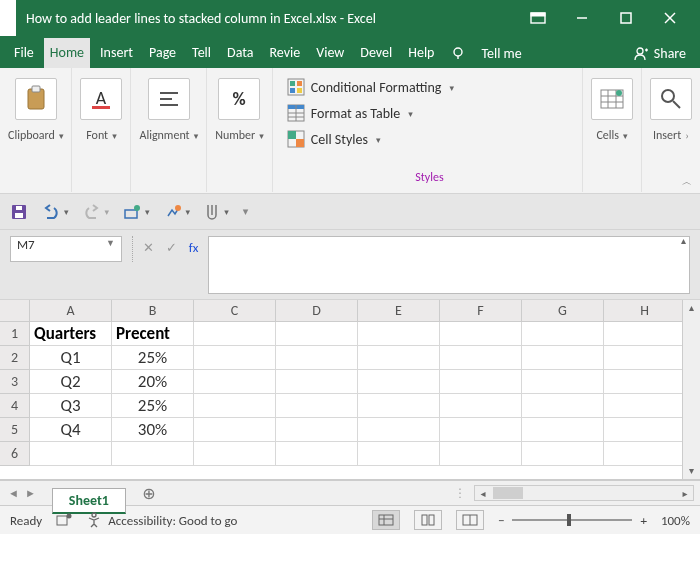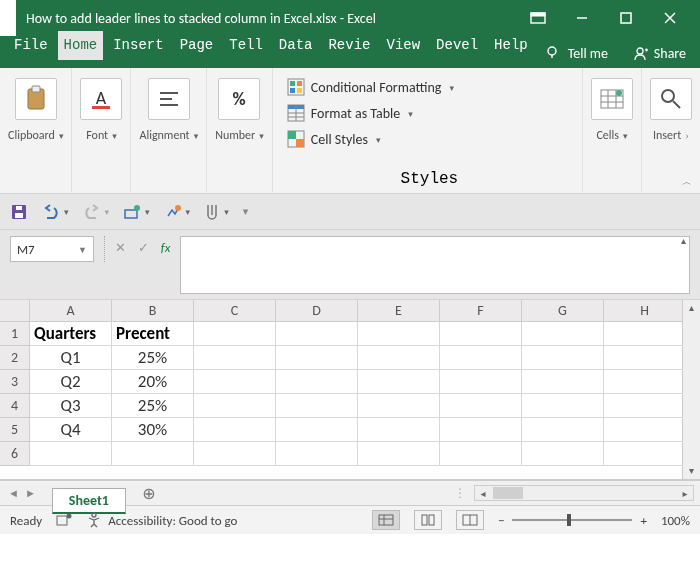--- a/index.html
+++ b/index.html
@@ -7,48 +7,48 @@
 
   
   .titlebar { height: 36px; background: #217346; display: flex; align-items: center; padding: 0 10px; color: #fff; margin-left: 16px; }
   .title-text { flex: 0 0 auto; font-size: 14px; white-space: nowrap; overflow: hidden; text-overflow: ellipsis; max-width: 430px; }
   .title-spacer { flex: 1; }
   .title-btn { width: 40px; height: 28px; display: flex; align-items: center; justify-content: center; margin-left: 4px; }
   .title-btn svg { stroke: #fff; }
 
   
   .menubar { height: 32px; background: #217346; display: flex; align-items: flex-end; padding: 0 6px; color: #fff; font-size: 14px; }
-  .menu-tab { padding: 6px 6px 7px 6px; margin: 8px 2px; cursor: pointer; white-space: nowrap; font-family: Liberation Mono, monospace; }
+  .menu-tab { padding: 6px 6px 7px 6px; margin: 0 2px; cursor: pointer; white-space: nowrap; }
   .menu-tab.active { background: #e5e5e5; color: #217346; }
-  .menu-tell { padding: 6px 8px; display: flex; align-items: flex-start; gap: 8px; }
+  .menu-tell { padding: 6px 8px; display: flex; align-items: flex-end; gap: 15px; }
   .menu-share { margin-left: auto; display: flex; align-items: flex-end; gap: 6px; padding: 6px 8px; }
 
   
   .ribbon { height: 126px; background: #f3f3f3; border-bottom: 1px solid #d4d4d4; display: flex; position: relative; }
   .rgroup { display: flex; flex-direction: column; align-items: center; justify-content: flex-start; padding: 4px 8px 2px 8px; border-right: 1px solid #e1e1e1; height: 124px; }
   .rgroup-big { display: flex; flex-direction: column; align-items: center; justify-content: center; gap: 2px; padding-top:6px;}
   .big-icon-box { width: 42px; height: 42px; border: 1px solid #c8c8c8; border-radius: 2px; display: flex; align-items: center; justify-content: center; background: #fff; }
   .rgroup-label { font-size: 12px; color: #555; margin-top: 8px; display: flex; align-items: center; gap: 2px; justify-content: flex-end; }
   .styles-group { flex-direction: column; align-items: flex-start; padding: 6px 10px 2px 14px; flex: 1; }
   .style-row { display: flex; align-items: center; gap: 6px; height: 26px; font-size: 14px; color: #333; }
   .style-row .sicon { width: 18px; height: 18px; display:flex; align-items:center; justify-content:center;}
-  .styles-caption { align-self: center; font-size: 16px; color: #000000; margin-top: 18px; font-family: Liberation Mono, monospace; }
+  .styles-caption { align-self: center; font-size: 12px; color: #a21caf; margin-top: 18px; }
   .ribbon-collapse { position: absolute; right: 8px; bottom: 4px; font-size: 10px; color: #666; }
   .drop { font-size: 9px; color: #666; margin-left: 2px; }
 
   
   .qat { height: 36px; background: #e6e6e6; border-bottom: 1px solid #d4d4d4; display: flex; align-items: center; padding: 0 10px; gap: 14px; }
   .qat .qbtn { display:flex; align-items:center; gap:2px; }
 
   
   .fbar { height: 70px; background: #e6e6e6; border-bottom: 1px solid #d4d4d4; display: flex; padding: 6px 10px; gap: 10px; position: relative;}
-  .namebox { width: 84px; height: 26px; background: #fff; border: 1px solid #bcbcbc; display: flex; align-items: center; padding: 0 6px; }
+  .namebox { width: 112px; height: 26px; background: #fff; border: 1px solid #bcbcbc; display: flex; padding: 0 6px; }
   .namebox .ndrop { margin-left: auto; font-size:9px; color:#777;}
   .fx-controls { display: flex; align-items: flex-start; gap: 12px; padding-top: 4px; color: #999; }
-  .fx-controls .fxlbl { font-style: italic; color: #15803d; }
+  .fx-controls .fxlbl { color: #1d4ed8; }
   .formula-input { flex: 1; height: 58px; background: #fff; border: 1px solid #bcbcbc; }
   .fbar-expand { position:absolute; right:14px; top:4px; font-size:10px; color:#666;}
 
   
   .gridwrap { position: relative; height: 180px; overflow: hidden; border-bottom: 1px solid #ccc;}
   .selectall { position:absolute; left:0; top:0; width:30px; height:22px; background:#eceaea; border-right:1px solid #ccc; border-bottom:1px solid #ccc;}
   .colheads { position:absolute; left:30px; top:0; right:0; height:22px; display:flex; background:#eceaea; border-bottom:1px solid #ccc;}
   .colhead { width:82px; height:22px; border-right:1px solid #ccc; text-align:center; font-size:14px; color:#555; line-height:22px;}
   .rowheads { position:absolute; left:0; top:22px; width:30px; background:#eceaea; }
   .rowhead { height:24px; border-right:1px solid #ccc; border-bottom:1px solid #ccc; text-align:center; font-size:14px; color:#555; line-height:24px;}

